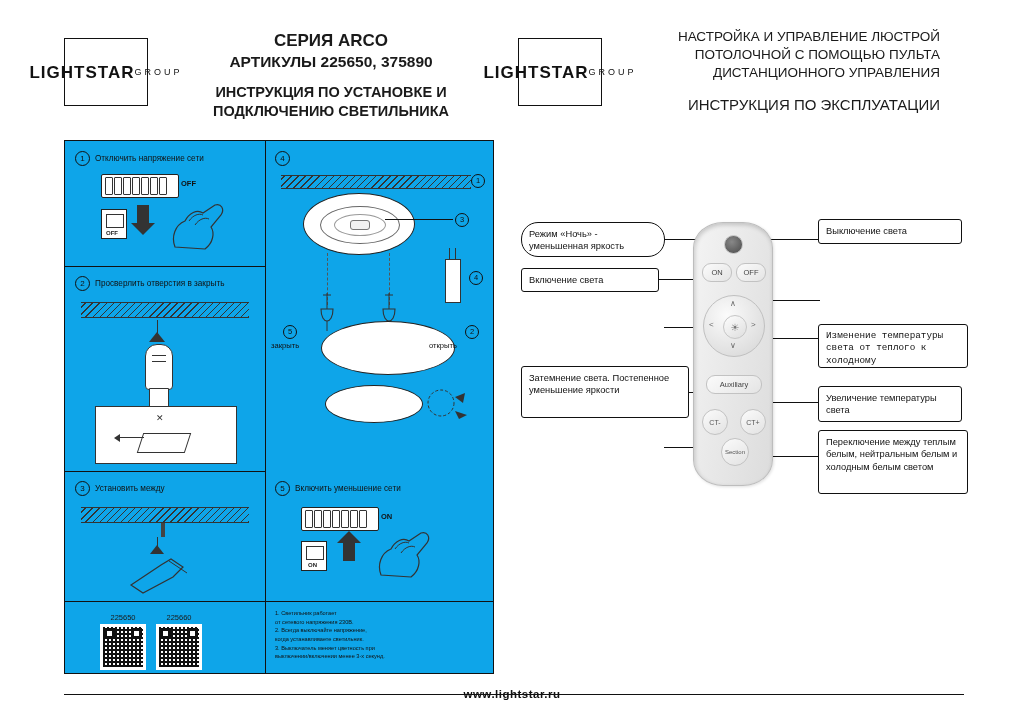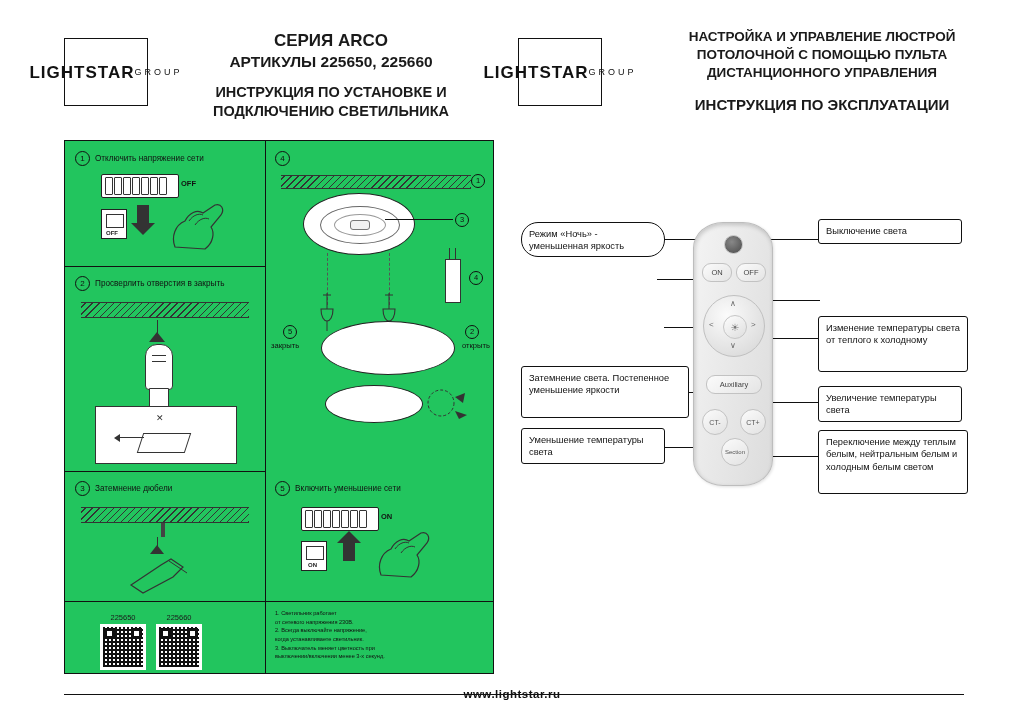--- a/index.html
+++ b/index.html
@@ -62,34 +62,34 @@
     text-align: center;
     font-weight: bold;
     line-height: 1.32;
   }
   .hdr-left .t1 { font-size: 17px; }
   .hdr-left .t2 { font-size: 15.5px; }
   .hdr-left .t3 { font-size: 14.5px; margin-top: 10px; }
 
   .hdr-right {
     position: absolute;
-    left: 642px; top: 28px; width: 360px;
-    text-align: center;
-    font-weight: bold;
+    left: 580px; top: 28px; width: 360px;
+    text-align: right;
+    font-weight: normal;
     line-height: 1.35;
   }
   .hdr-right .t1 { font-size: 13.5px; }
   .hdr-right .t2 { font-size: 15px; margin-top: 12px; }
 
   
   .panel {
     position: absolute;
     border: 1px solid #111;
     box-sizing: border-box;
-    background: #22c55e;
+    background: #0ea5e9;
   }
   #left-table { left: 64px; top: 140px; width: 430px; height: 534px; }
   .cell {
     position: absolute;
     box-sizing: border-box;
   }
   .cell-title {
     font-size: 8.2px;
     color: #111;
     white-space: nowrap;
@@ -254,21 +254,21 @@
     <div class="logo-line l3">GROUP</div>
     <div class="flagbar">
       <i class="flag-g"></i>
         <i class="flag-w"></i>
         <i class="flag-r"></i>
     </div>
   </div>
 
   <div class="hdr-left">
     <div class="t1">СЕРИЯ ARCO</div>
-    <div class="t2">АРТИКУЛЫ 225650, 225660</div>
+    <div class="t2">АРТИКУЛЫ 225650, 375890</div>
     <div class="t3">ИНСТРУКЦИЯ ПО УСТАНОВКЕ И ПОДКЛЮЧЕНИЮ СВЕТИЛЬНИКА</div>
   </div>
 
   <div class="logo" id="logo-right">
     <div class="logo-line l1">LIGHT</div>
     <div class="logo-line l2">STAR</div>
     <div class="logo-line l3">GROUP</div>
     <div class="flagbar">
       <i class="flag-g"></i>
         <i class="flag-w"></i>
@@ -337,21 +337,21 @@
       <div style="position:absolute;left:30px;top:140px;width:140px;height:56px;border:1.3px solid #333;background:#fff;">
         <div style="position:absolute;left:60px;top:6px;font-size:9px;color:#333;">✕</div>
         <div style="position:absolute;left:44px;top:26px;width:46px;height:18px;border:1.1px solid #333;transform:skewX(-18deg);"></div>
         <div style="position:absolute;left:22px;top:30px;width:26px;height:1px;background:#333;"></div>
         <div style="position:absolute;left:18px;top:27px;width:0;height:0;border-top:4px solid transparent;border-bottom:4px solid transparent;border-right:6px solid #333;"></div>
       </div>
     </div>
 
     <div class="cell" style="left:0; top:330px; width:200px; height:130px;">
       <div class="cell-title" style="position:absolute; left:10px; top:10px;">
-        <span class="step-num">3</span><span>Затемнение дюбели</span>
+        <span class="step-num">3</span><span>Установить между</span>
       </div>
       <div class="hatch" style="position:absolute;left:16px;top:36px;width:168px;height:14px;"></div>
       <div style="position:absolute;left:96px;top:52px;width:4px;height:14px;background:#444;"></div>
       <div style="position:absolute;left:92px;top:66px;width:1px;height:14px;background:#333;"></div>
       <div style="position:absolute;left:85px;top:74px;width:0;height:0;border-left:7px solid transparent;border-right:7px solid transparent;border-bottom:9px solid #333;"></div>
 
       <svg style="position:absolute;left:56px;top:84px;" width="80" height="42">
         <path d="M10 30 L40 10 L50 4 L62 12 L52 22 L22 38 Z" fill="none" stroke="#333" stroke-width="1.2"></path>
         <path d="M48 6 L66 18" stroke="#333" stroke-width="1"></path>
       </svg>
@@ -388,21 +388,21 @@
 
       <div style="position:absolute;left:180px;top:118px;width:14px;height:42px;border:1.1px solid #333;background:#fff;">
         <div style="position:absolute;left:3px;top:-12px;width:1px;height:12px;background:#333;"></div>
         <div style="position:absolute;left:9px;top:-12px;width:1px;height:12px;background:#333;"></div>
       </div>
       <div class="lbl" style="left:204px;top:130px;border:1px solid #111;border-radius:50%;width:12px;height:12px;text-align:center;line-height:12px;font-weight:normal;">4</div>
 
       <div class="ceilcircle" style="left:56px;top:180px;width:132px;height:52px;border-radius:50%;"></div>
       <div class="lbl" style="left:18px;top:184px;border:1px solid #111;border-radius:50%;width:12px;height:12px;text-align:center;line-height:12px;font-weight:normal;">5</div>
       <div class="cell-title" style="position:absolute;left:6px;top:200px;font-size:7.6px;">закрыть</div>
-      <div class="cell-title" style="position:absolute;left:164px;top:200px;font-size:7.6px;margin-left:33px;">открыть</div>
+      <div class="cell-title" style="position:absolute;left:164px;top:200px;font-size:7.6px;">открыть</div>
       <div class="lbl" style="left:200px;top:184px;border:1px solid #111;border-radius:50%;width:12px;height:12px;text-align:center;line-height:12px;font-weight:normal;">2</div>
 
       <div class="ceilcircle" style="left:60px;top:244px;width:96px;height:36px;border-radius:50%;"></div>
 
       <svg style="position:absolute;left:160px;top:244px;" width="50" height="40">
         <circle cx="16" cy="18" r="13" fill="none" stroke="#333" stroke-width="1" stroke-dasharray="3 2"></circle>
         <path d="M30 12 L40 8 L38 18 Z" fill="#333"></path>
         <path d="M30 26 L42 30 L34 34 Z" fill="#333"></path>
       </svg>
     </div>
@@ -463,25 +463,25 @@
   <div class="leader" style="left:664px; top:392px; width:40px;"></div>
   <div class="leader" style="left:664px; top:447px; width:44px;"></div>
 
   <div class="leader" style="left:766px; top:239px; width:54px;"></div>
   <div class="leader" style="left:766px; top:300px; width:54px;"></div>
   <div class="leader" style="left:766px; top:338px; width:54px;"></div>
   <div class="leader" style="left:766px; top:402px; width:54px;"></div>
   <div class="leader" style="left:766px; top:456px; width:54px;"></div>
 
   <div class="callout" style="left:521px; top:222px; width:144px; height:35px;border-radius:17px;">Режим «Ночь» - уменьшенная яркость</div>
+  <div class="callout" style="left:521px; top:268px; width:138px; height:24px; display:flex; align-items:center;">Включение света</div>
   <div class="callout" style="left:521px; top:366px; width:168px; height:52px;">Затемнение света. Постепенное уменьшение яркости</div>
-  <div class="callout" style="left:521px; top:428px; width:144px; height:36px;">Уменьшение температуры света</div>
 
   <div class="callout" style="left:818px; top:219px; width:144px; height:25px; display:flex; align-items:center;">Выключение света</div>
-  <div class="callout" style="left:818px; top:316px; width:150px; height:56px;">Изменение температуры света от теплого к холодному</div>
+  <div class="callout" style="left:818px; top:324px; width:150px; height:44px;font-family:Liberation Mono, monospace;">Изменение температуры света от теплого к холодному</div>
   <div class="callout" style="left:818px; top:386px; width:144px; height:36px;">Увеличение температуры света</div>
   <div class="callout" style="left:818px; top:430px; width:150px; height:64px;">Переключение между теплым белым, нейтральным белым и холодным белым светом</div>
 
   <div id="remote">
 
     <div class="btn-round" style="left:30px; top:12px; width:17px; height:17px; background:radial-gradient(circle at 40% 35%,#888,#4a4a4a);"></div>
 
     <div class="btn-pill" style="left:8px; top:40px; width:28px; height:17px;">ON</div>
     <div class="btn-pill" style="left:42px; top:40px; width:28px; height:17px;">OFF</div>
 

